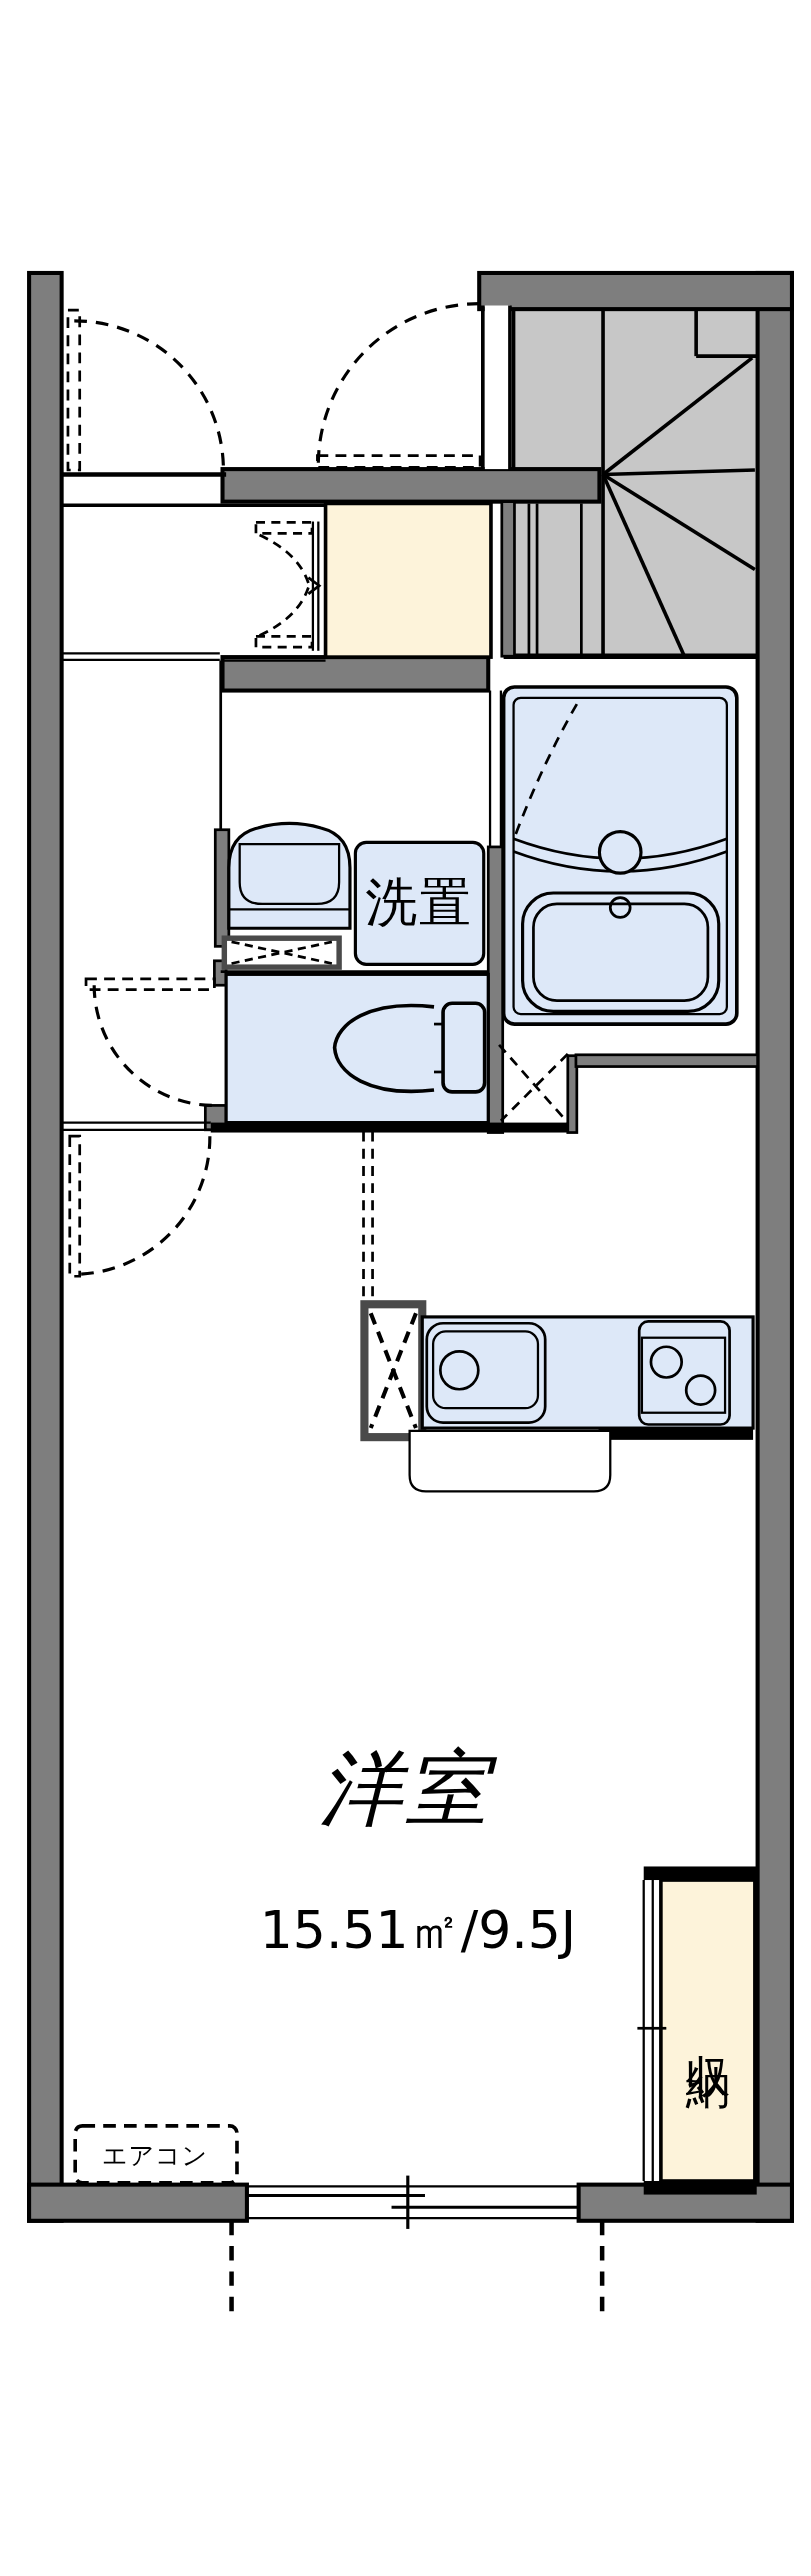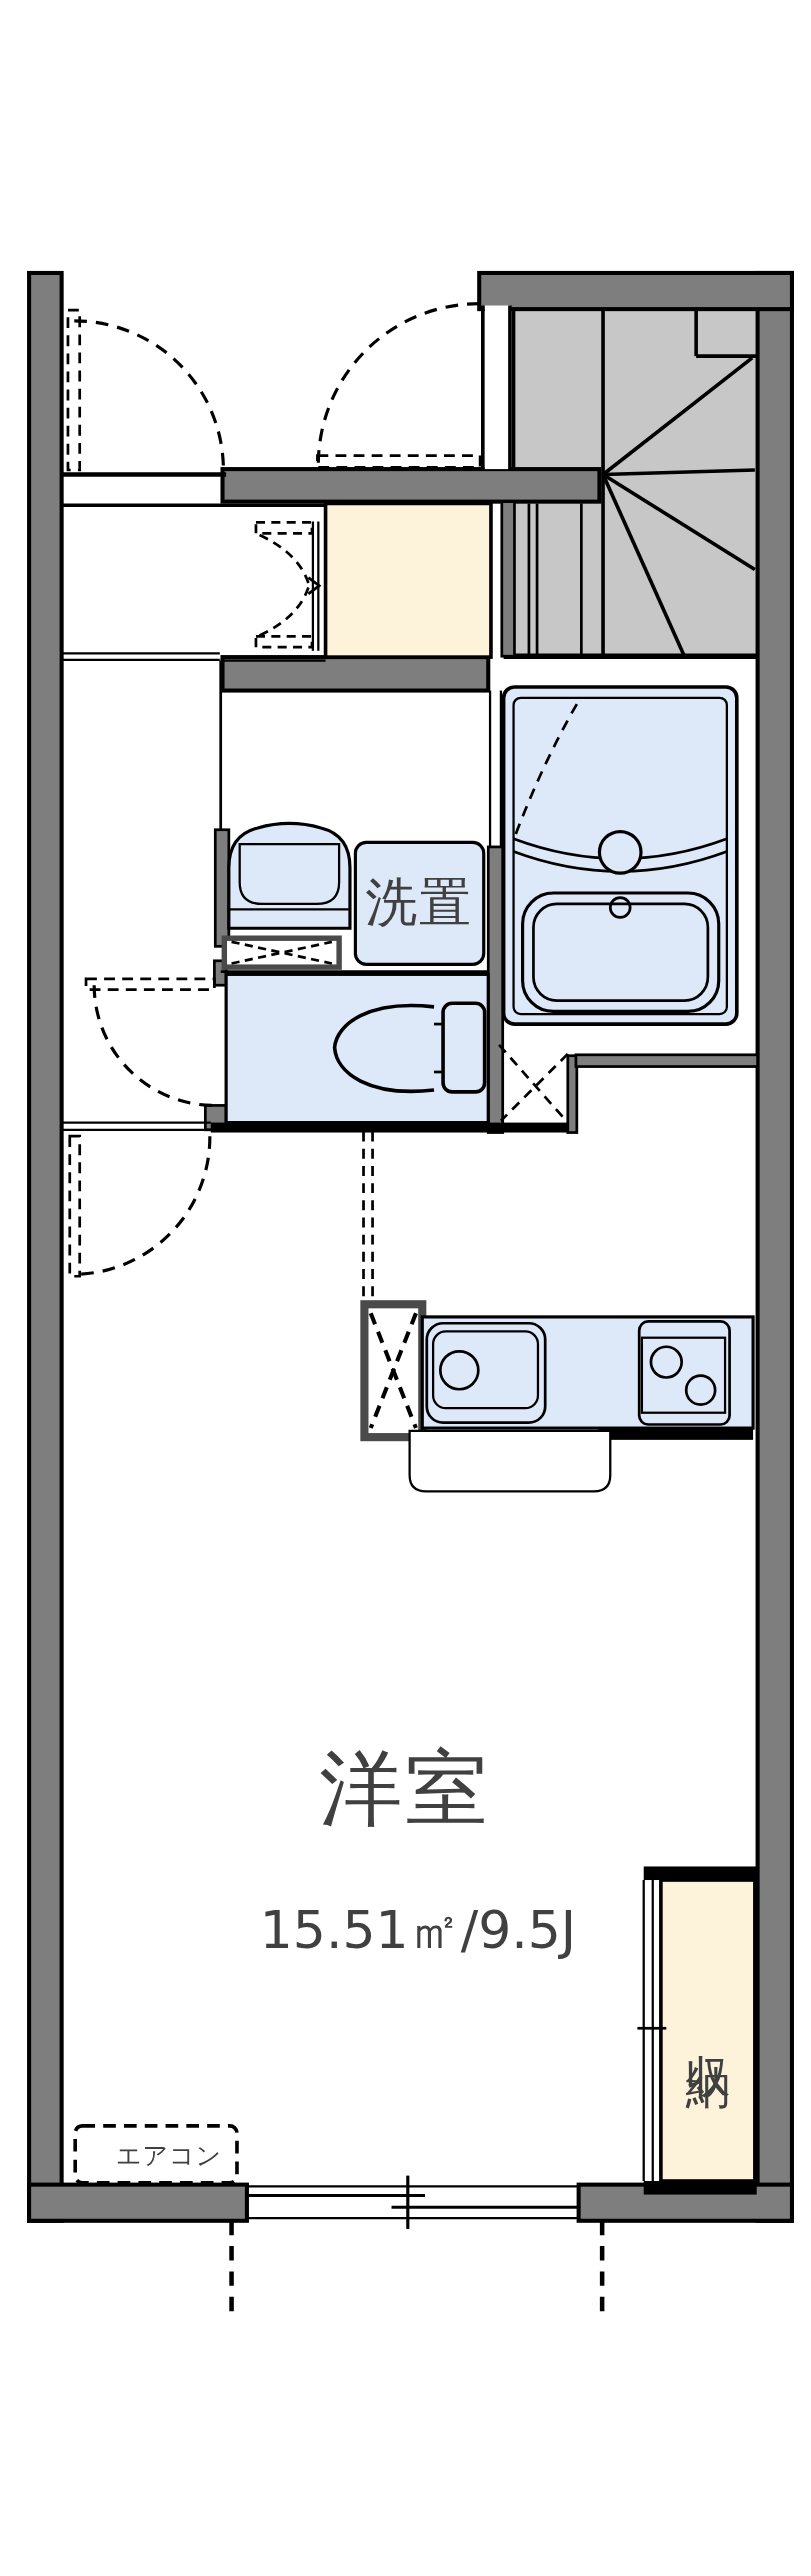--- a/index.html
+++ b/index.html
@@ -7,22 +7,22 @@
          font-family:"DejaVu Sans","Liberation Sans",sans-serif;}
   .stage svg{position:absolute;left:0;top:0;}
   .wall{fill:var(--wall,#7e7e7e);stroke:#000;stroke-width:4.5;}
   .wallthin{fill:var(--wall,#7e7e7e);stroke:#000;stroke-width:3;}
   .blk{fill:#000;stroke:none;}
   .stair{fill:var(--stair,#c7c7c7);stroke:none;}
   .tile{fill:var(--tile,#fdf3da);stroke:#000;stroke-width:4;}
   .fix{fill:var(--fixture,#dde8f8);}
   .ln{stroke:#000;fill:none;}
   .dash{stroke:#000;fill:none;}
-  .lbl{position:absolute;color:#404040;white-space:nowrap;}
-  .lbl-room{font-size:83px;letter-spacing:2.7px;transform:translateX(-50%);}
+  .lbl{position:absolute;color:#000000;white-space:nowrap;}
+  .lbl-room{font-size:83px;letter-spacing:2.7px;transform:translateX(-50%);font-style:italic;}
   .lbl-area{font-size:52px;transform:translateX(-50%);}
   .lbl-wash{font-size:52px;letter-spacing:1.8px;transform:translate(-50%,-50%);}
   .lbl-storage{font-size:45px;letter-spacing:11px;writing-mode:vertical-rl;transform:translate(-50%,-50%);}
   .lbl-aircon{font-size:25px;letter-spacing:0.9px;transform:translate(-50%,-50%);}
 </style>
 </head>
 <body>
 
 <div class="stage">
 <svg width="812" height="2576" viewBox="0 0 898 2850">
@@ -203,15 +203,15 @@
   <g>
     <line class="dash" x1="256" y1="2457" x2="256" y2="2560" stroke-width="5" stroke-dasharray="16 12"></line>
     <line class="dash" x1="666" y1="2457" x2="666" y2="2560" stroke-width="5" stroke-dasharray="16 12"></line>
   </g>
 </svg>
 
   <div class="lbl lbl-room" style="left:405px;top:1734px;">洋室</div>
   <div class="lbl lbl-area" style="left:418px;top:1896px;">15.51㎡/9.5J</div>
   <div class="lbl lbl-wash" style="left:419px;top:903px;">洗置</div>
   <div class="lbl lbl-storage" style="left:708px;top:2030px;">収納</div>
-  <div class="lbl lbl-aircon" style="left:169px;top:2155px;">エアコン</div>
+  <div class="lbl lbl-aircon" style="left:155px;top:2155px;">エアコン</div>
 </div>
 
 
 </body></html>

